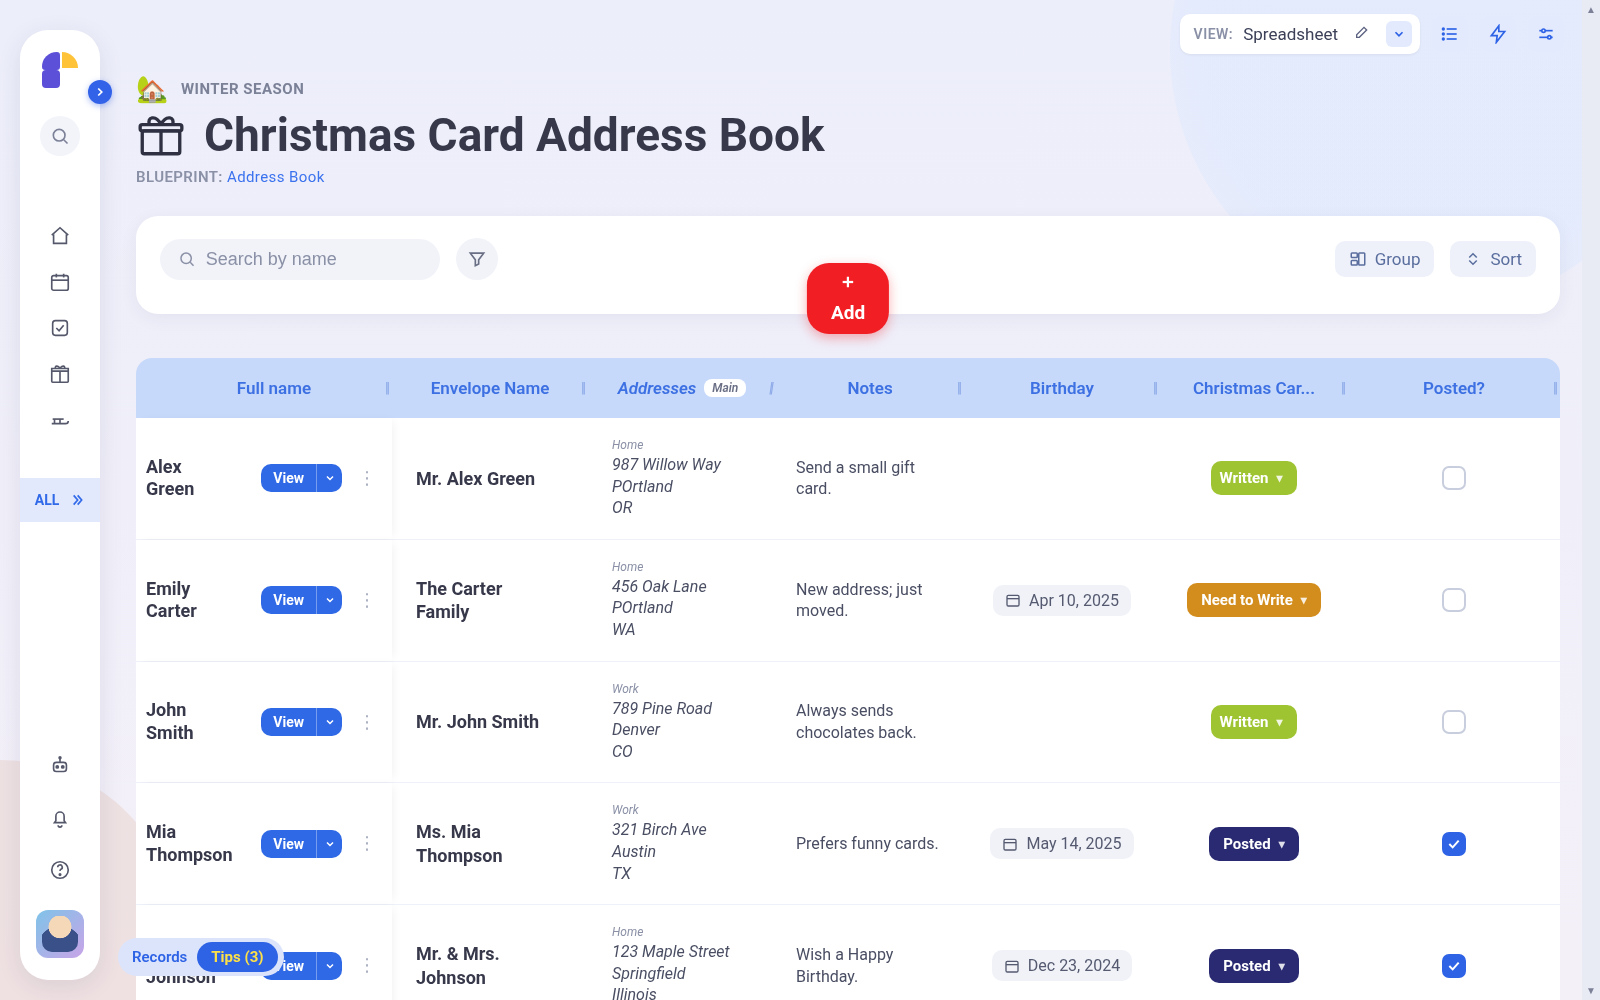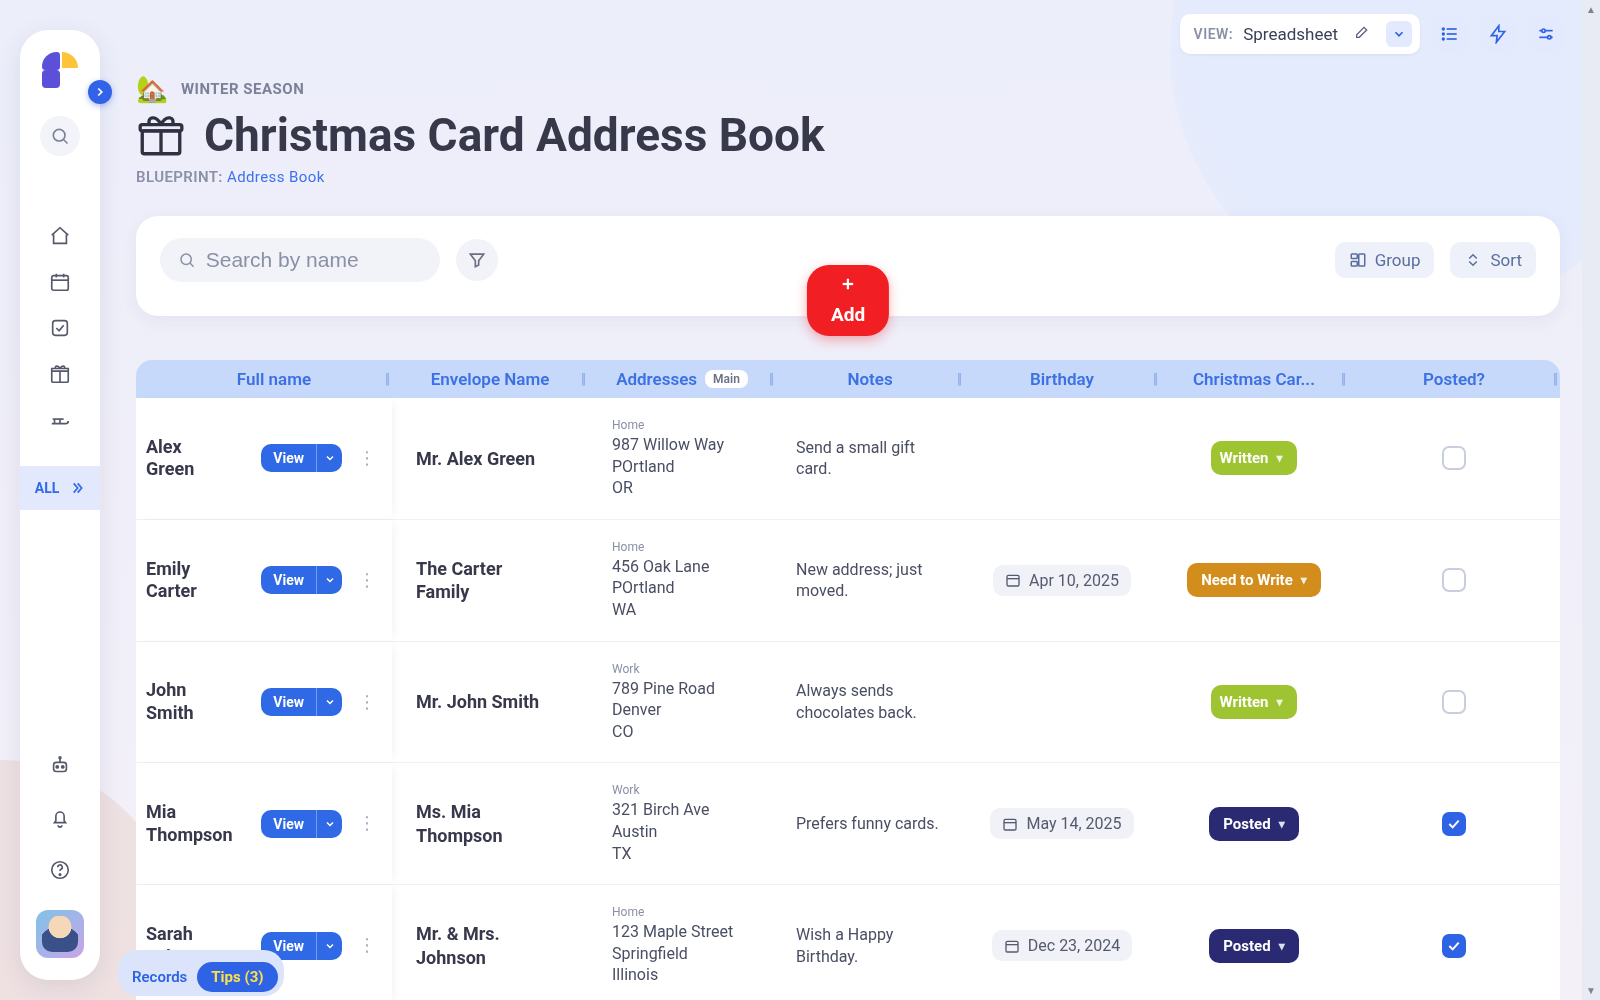--- a/index.html
+++ b/index.html
@@ -84,21 +84,21 @@
     margin-bottom: 60px;
   }
   .side-icon {
     width: 40px; height: 40px;
     display:flex; align-items:center; justify-content:center;
     color: #55586B;
     margin-bottom: 6px;
   }
   .side-icon svg { width: 22px; height: 22px; }
   .side-all {
-    margin-top: 20px;
+    margin-top: 32px;
     width: 100%;
     padding: 14px 0;
     background: #E2E9FD;
     color: #316AE8;
     font-weight: 700;
     font-size: 14px;
     display:flex;
     align-items:center;
     justify-content:center;
     gap: 10px;
@@ -121,26 +121,26 @@
   .side-avatar::after{
     content:""; position:absolute; inset:6px;
     background: radial-gradient(circle at 50% 30%, #F4D8B8 36%, transparent 38%),
                 radial-gradient(circle at 50% 90%, #3A5088 60%, transparent 62%);
     border-radius:10px;
   }
 
   
   .footer-pills {
     position: absolute;
-    left: 118px; bottom: 4px;
+    left: 118px; bottom: 24px;
     display:flex;
     align-items:center;
     background: #DBE4FB;
     border-radius: 20px;
-    padding: 12px 6px 4px 14px;
+    padding: 4px 6px 4px 14px;
     gap: 10px;
     z-index: 6;
   }
   .footer-pills .records { color:#2E63E6; font-weight:600; font-size:15px; }
   .footer-pills .tips {
     background:#2E63E6; color:#fde047; font-weight:700;
     border-radius:16px; padding:6px 14px; font-size:15px;
   }
 
   
@@ -204,21 +204,21 @@
     box-shadow:0 4px 18px rgba(50,50,90,0.06);
     display:flex; align-items:center; gap:16px;
   }
   .search-pill {
     background:#F1F3F9; border-radius:24px;
     display:flex; align-items:center; gap:10px;
     padding:10px 18px; width:280px; color:#8A90A6;
   }
   .search-pill input{
     border:none; background:transparent; outline:none;
-    font-size:21px; color:#0f766e; width:100%;
+    font-size:18px; color:#0f766e; width:100%;
   }
   .search-pill input::placeholder{ color:#8A90A6; }
   .filter-btn {
     width:42px; height:42px; border-radius:50%;
     background:#F1F3F9; color:#6A6F85;
     display:flex; align-items:center; justify-content:center;
   }
   .spacer{ flex:1; }
   .chip-btn{
     background:#EEF1FA; color:#5A6E9E;
@@ -245,26 +245,26 @@
   .thead{
     display:flex;
     background:#C6D9FA;
     color:#3D70E2;
     font-weight:600;
     font-size:17px;
   }
   .th, .td { display:flex; align-items:center; }
   .col-name{ width:256px; padding-left:20px; }
   .col-env{ width:196px; }
-  .col-addr{ width:188px; }
+  .col-addr{ width:188px;font-style:italic; }
   .col-notes{ width:188px; }
   .col-bday{ width:196px; }
   .col-status{ width:188px; }
   .col-posted{ flex:1; justify-content:center; }
-  .th{ height:38px; position:relative; justify-content:center; }
+  .th{ height:60px; position:relative; justify-content:center; }
   .th.col-name{ justify-content:center; }
   .th .grip{
     position:absolute; right:4px; top:50%; transform:translateY(-50%);
     color:#8EAAE8; font-size:14px; letter-spacing:-2px;
   }
   .addr-badge{
     background:#fff; color:#6A6F85; font-size:12px; font-weight:600;
     border-radius:8px; padding:2px 8px; margin-left:8px;
   }
   .tbody{ background:#fff; }

